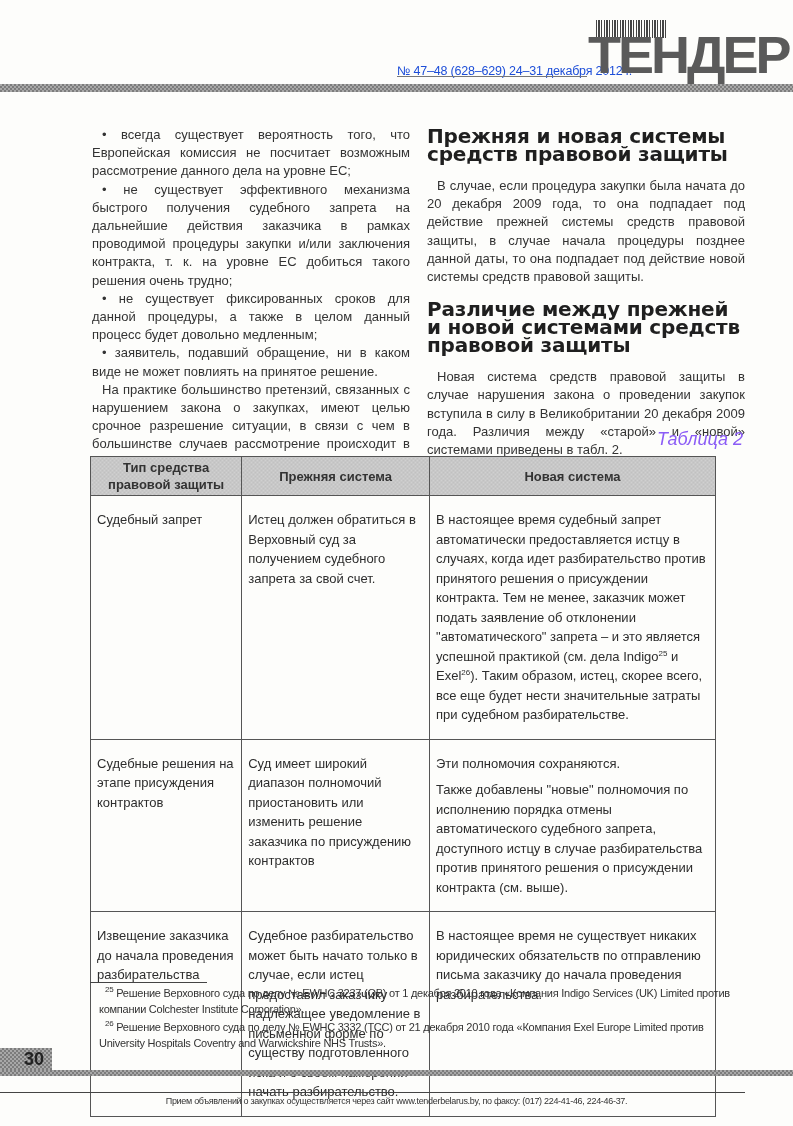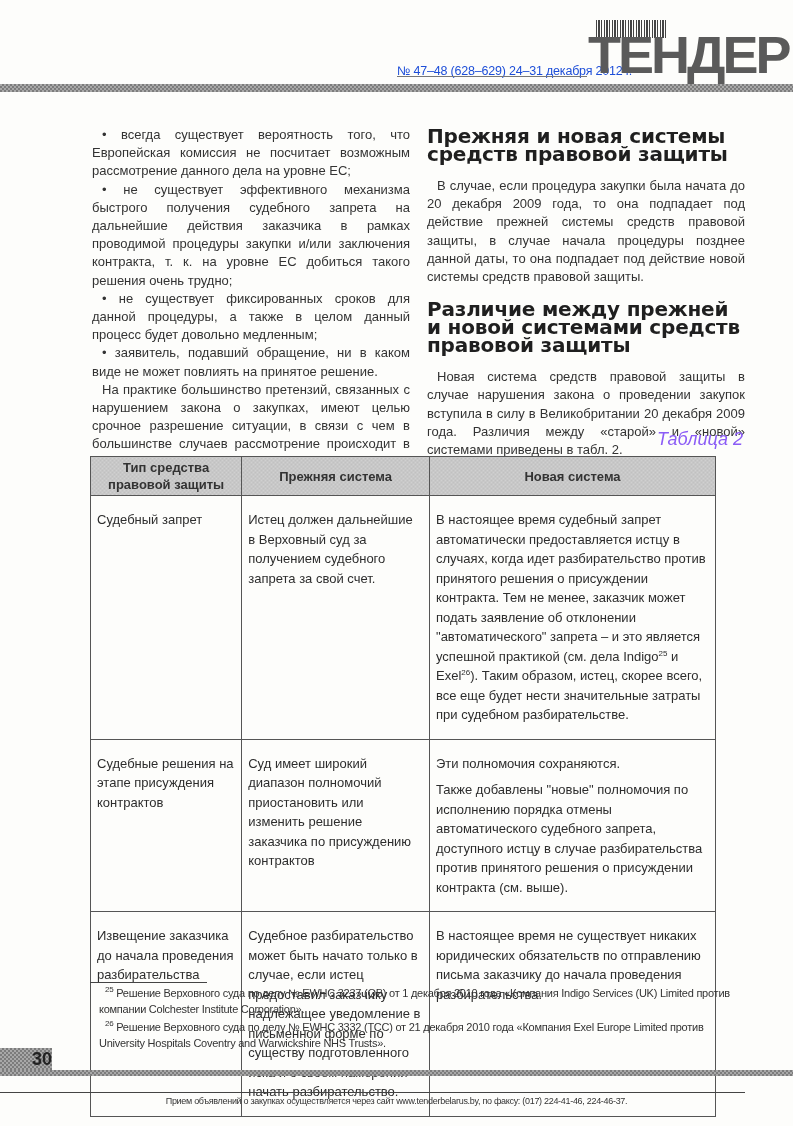--- a/index.html
+++ b/index.html
@@ -63,21 +63,21 @@
     sup { font-size: 8px; line-height: 0; }
 
     
     .fn-rule { position: absolute; left: 90px; top: 982px; width: 117px; height: 1px; background: #444; }
     .footnotes { position: absolute; left: 90px; top: 986px; width: 662px; font-size: 11px; line-height: 15.5px; color: #333; letter-spacing: -0.25px; padding-left: 9px; }
     .footnotes p { text-indent: 6px; margin-bottom: 3px; }
 
     
     .page-num {
       position: absolute; left: 0; top: 1048px; width: 52px; height: 22px;
-      font-weight: bold; font-size: 18px; color: #222; text-align: right; line-height: 22px;
+      font-weight: bold; font-size: 18px; color: #222; text-align: right; padding-right: 8px; line-height: 22px;
       font-family: "Liberation Sans", sans-serif;
     }
     .footer-bar { position: absolute; left: 0; top: 1070px; width: 793px; height: 6px; }
     .footer-rule { position: absolute; left: 0; top: 1092px; width: 745px; height: 1px; background: #444; }
     .footer-text { position: absolute; left: 0; width: 793px; top: 1096px; text-align: center; font-size: 9px; color: #333; letter-spacing: -0.3px; }
   </style>
 </head>
 <body>
 
 <div class="issue-info">№ 47–48 (628–629) 24–31 декабря 2012 г.</div>
@@ -109,21 +109,21 @@
   <thead>
     <tr>
       <th class="c1 pattern">Тип средства правовой защиты</th>
       <th class="c2 pattern">Прежняя система</th>
       <th class="c3 pattern">Новая система</th>
     </tr>
   </thead>
   <tbody>
     <tr style="height:187px;">
       <td>Судебный запрет</td>
-      <td>Истец должен дальнейшие в Верховный суд за получением судебного запрета за свой счет.</td>
+      <td>Истец должен обратиться в Верховный суд за получением судебного запрета за свой счет.</td>
       <td><span>В настоящее время судебный запрет автоматически предоставляется истцу в случаях, когда идет разбирательство против принятого решения о присуждении контракта. Тем не менее, заказчик может подать заявление об отклонении "автоматического" запрета – и это является успешной практикой (см. дела Indigo</span><sup>25</sup><span> и Exel</span><sup>26</sup><span>). Таким образом, истец, скорее всего, все еще будет нести значительные затраты при судебном разбирательстве.</span></td>
     </tr>
     <tr style="height:122px;">
       <td>Судебные решения на этапе присуждения контрактов</td>
       <td>Суд имеет широкий диапазон полномочий приостановить или изменить решение заказчика по присуждению контрактов</td>
       <td>
         <p>Эти полномочия сохраняются.</p>
         <p>Также добавлены "новые" полномочия по исполнению порядка отмены автоматического судебного запрета, доступного истцу в случае разбирательства против принятого решения о присуждении контракта (см. выше).</p>
       </td>
     </tr>

